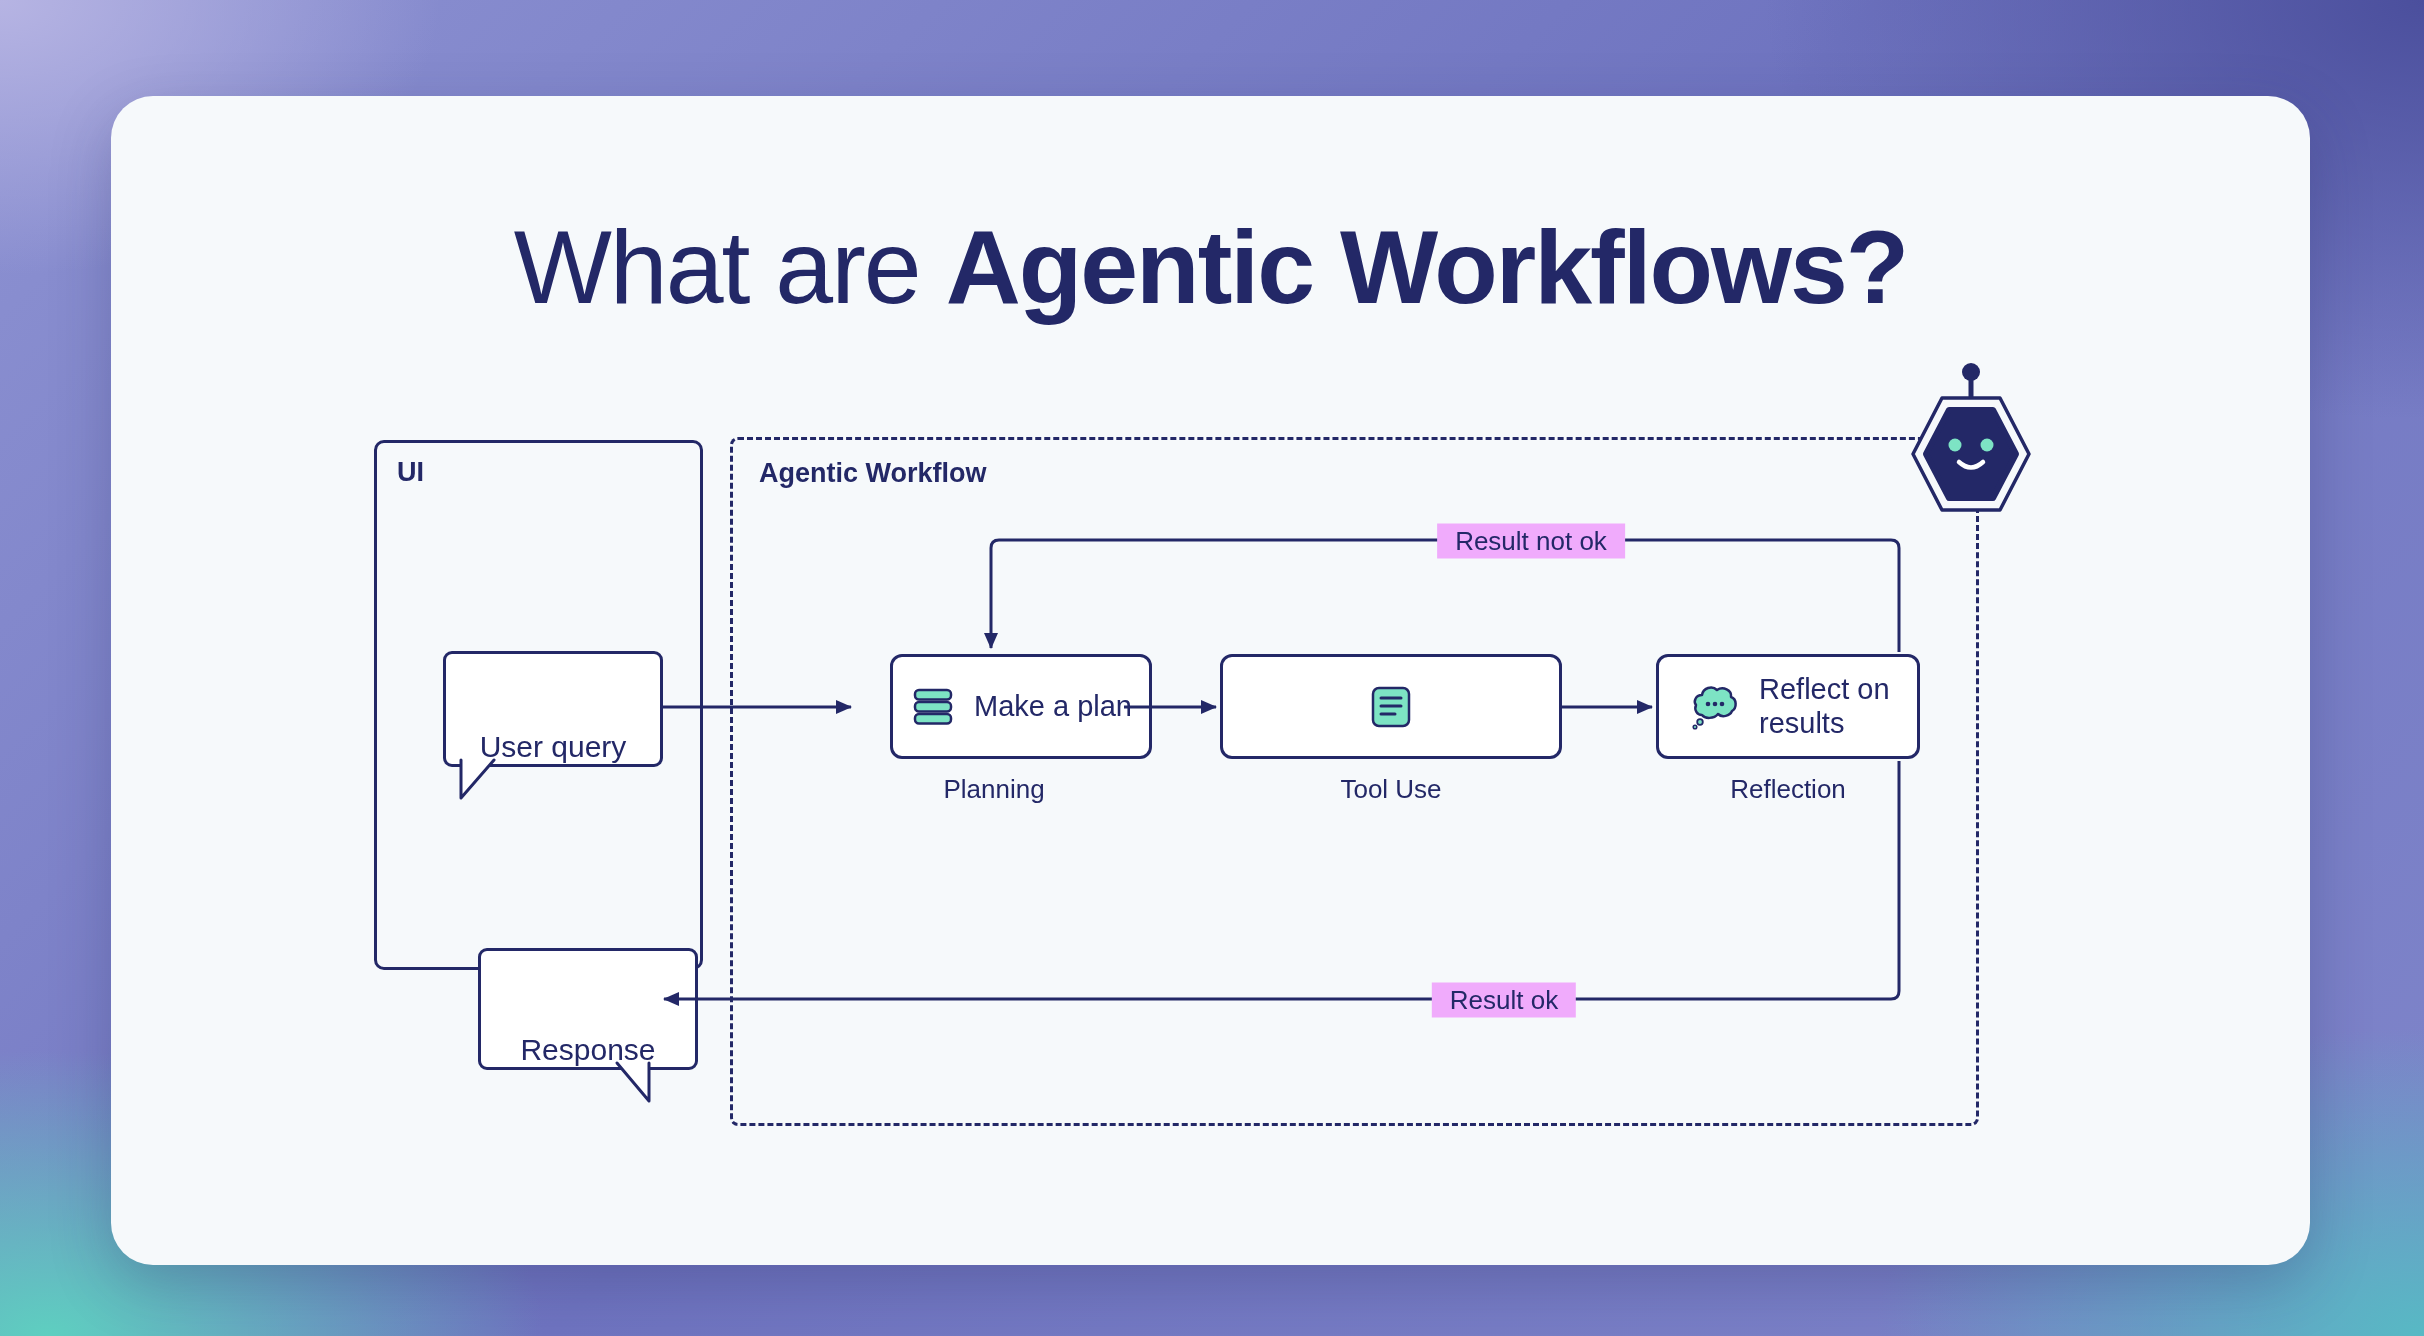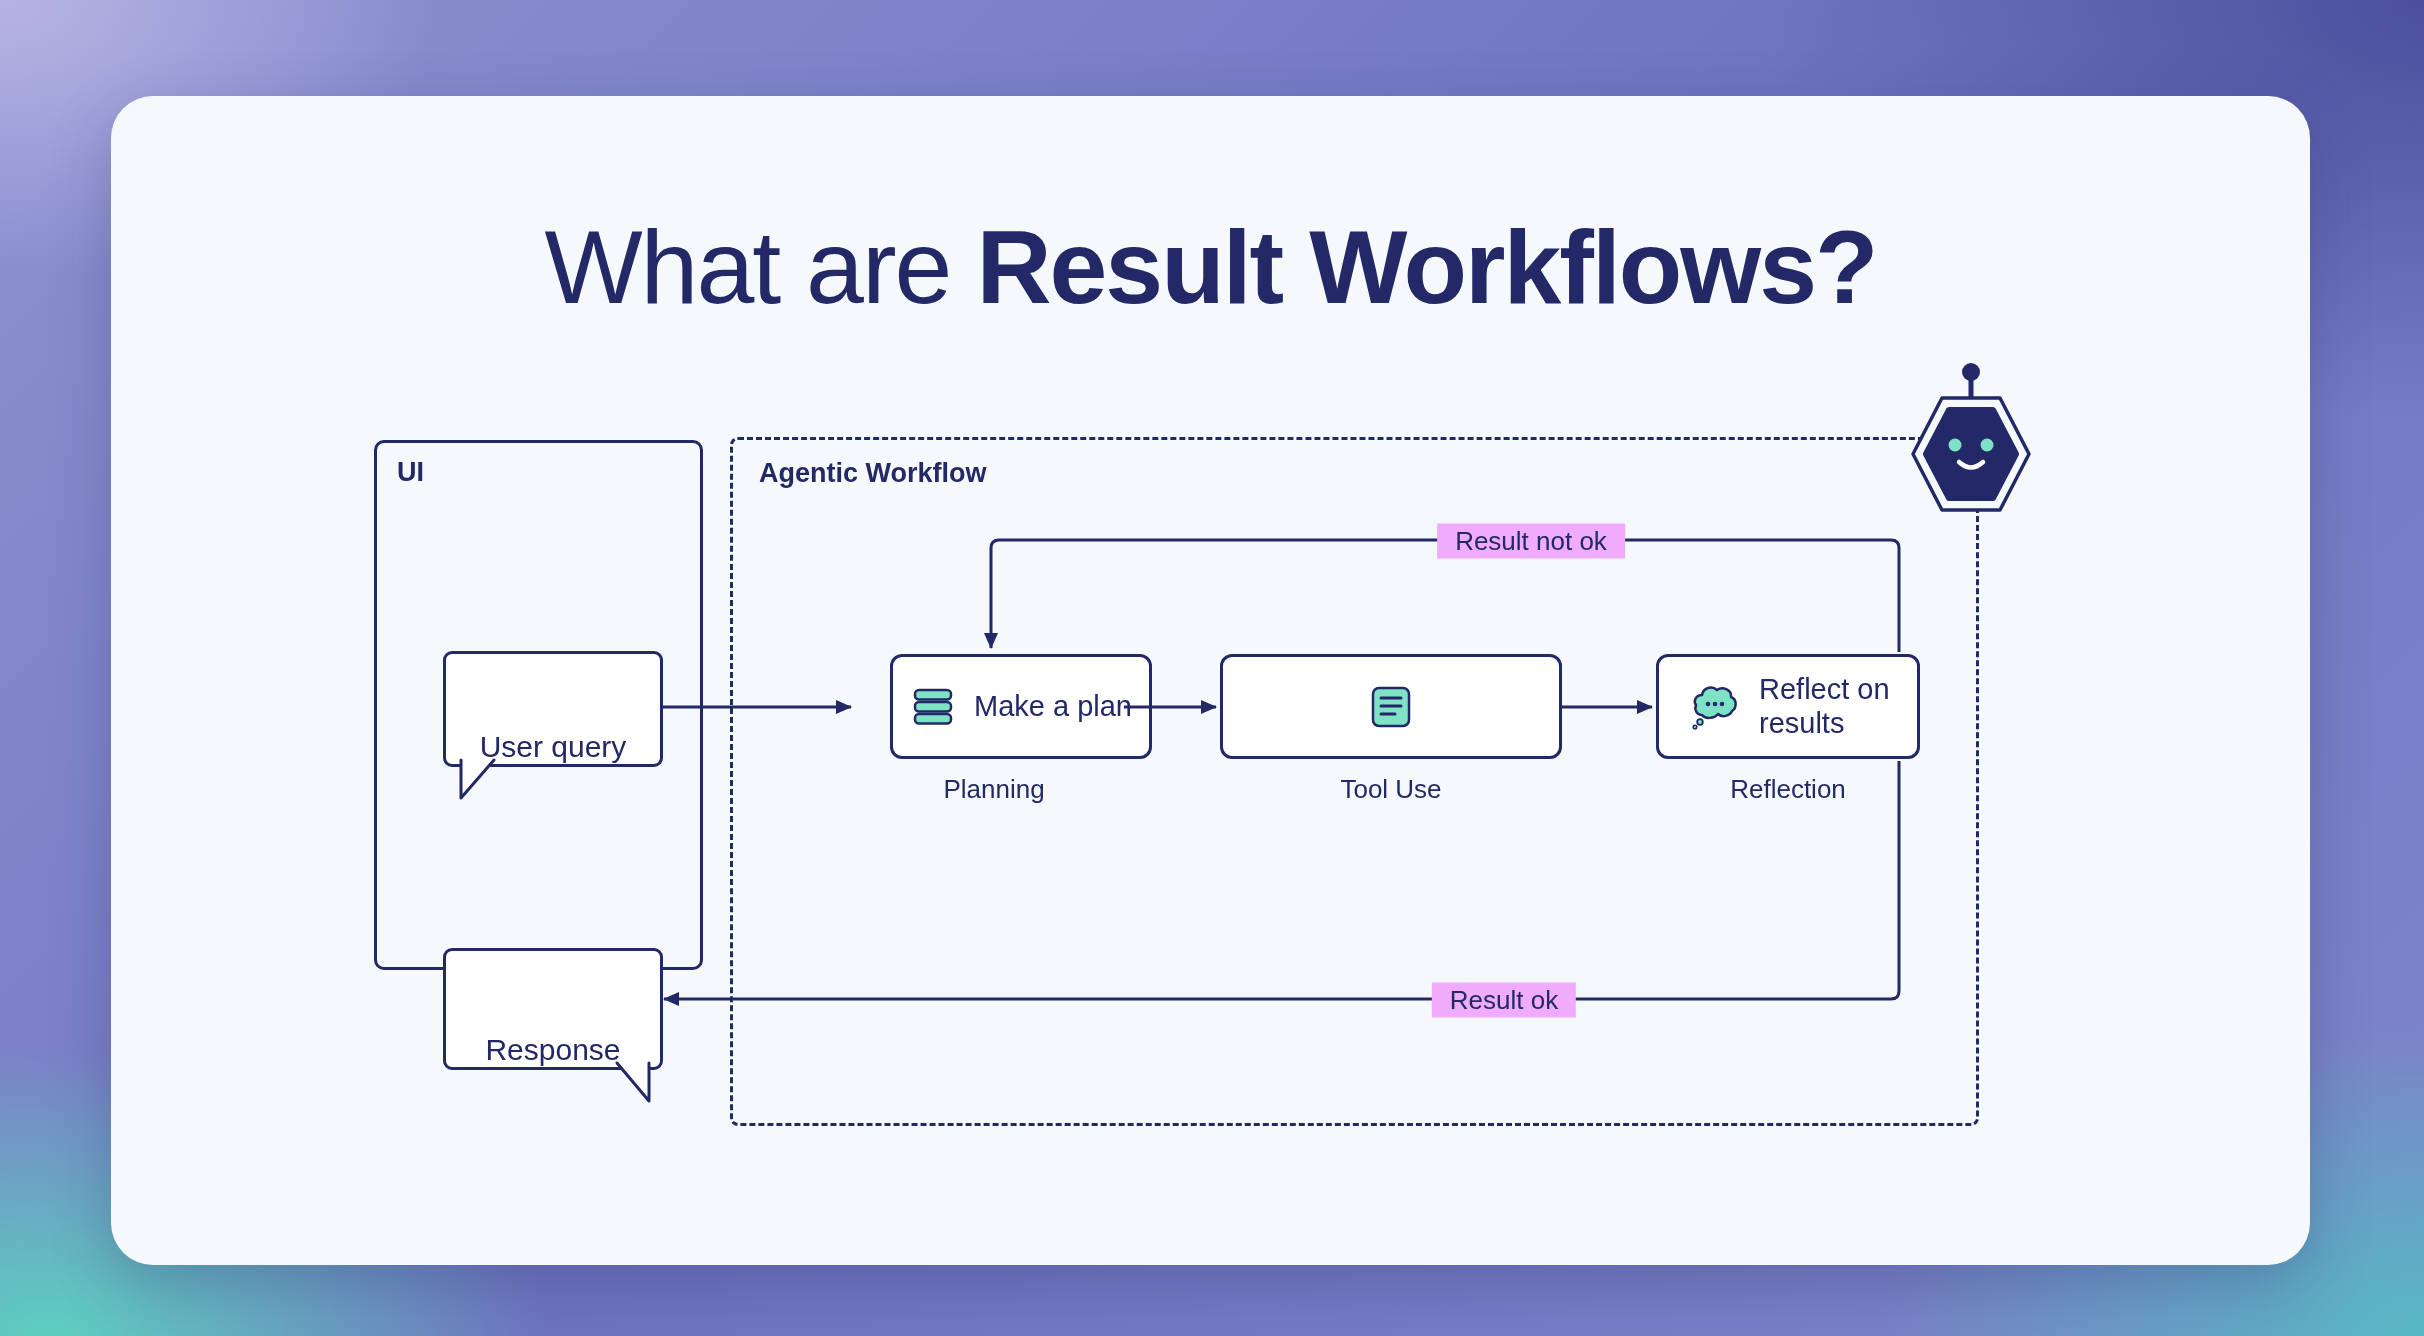--- a/index.html
+++ b/index.html
@@ -33,21 +33,21 @@
   }
   .ui-label { position:absolute; left:20px; top:14px; font-size:27px; font-weight:700; }
 
   .bubble {
     position:absolute; left:66px; width:220px; background:#ffffff;
     border:3px solid #232867; border-radius:9px;
     display:flex; align-items:flex-end; justify-content:center;
     font-size:30px;
   }
   .user-query { top:208px; height:116px; }
-  .response   { top:505px; height:122px; }
+  .response   { top:505px; height:122px;margin-left:35px; }
 
   .dashed {
     position:absolute; left:619px; top:341px; width:1249px; height:689px;
     border:3px dashed #232867; border-radius:8px;
   }
   .aw-label { position:absolute; left:26px; top:18px; font-size:27px; font-weight:700; }
 
   .step {
     position:absolute; top:558px; height:105px; background:#ffffff;
     border:3px solid #232867; border-radius:12px;
@@ -79,21 +79,21 @@
   .el-fail { left:1420px; top:445px; }
   .el-ok   { left:1393px; top:904px; }
 
   .robot { position:absolute; left:1778px; top:258px; pointer-events:none; }
 </style>
 </head>
 <body>
 
 <div class="card">
 
-  <h1 class="title"><span class="light">What are</span><span class="bold">Result Workflows?</span></h1>
+  <h1 class="title"><span class="light">What are</span><span class="bold">Agentic Workflows?</span></h1>
 
   <div class="ui-box">
     <div class="ui-label">UI</div>
     <div class="bubble user-query">
       <span>User query</span>
     </div>
     <div class="bubble response">
       <span>Response</span>
     </div>
   </div>

